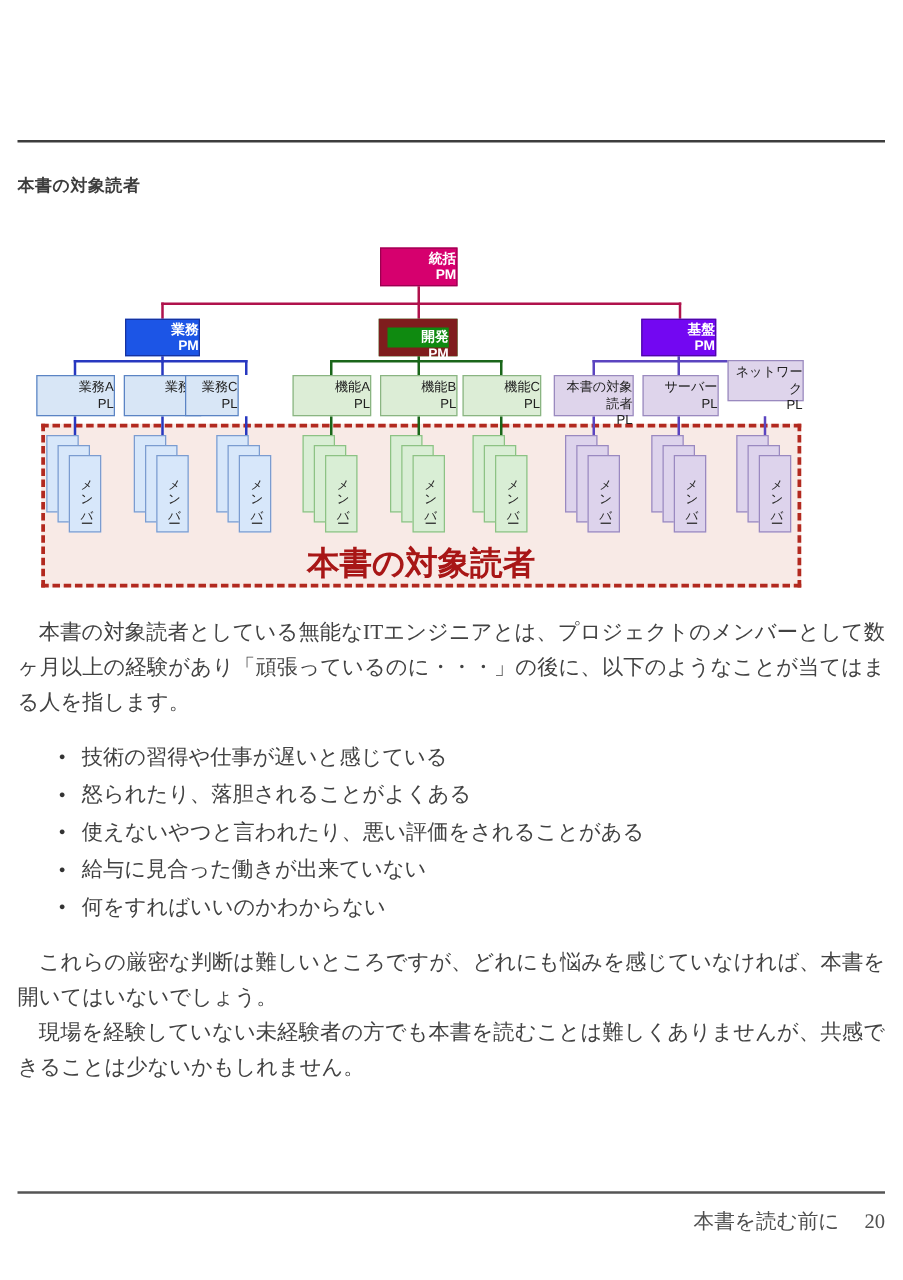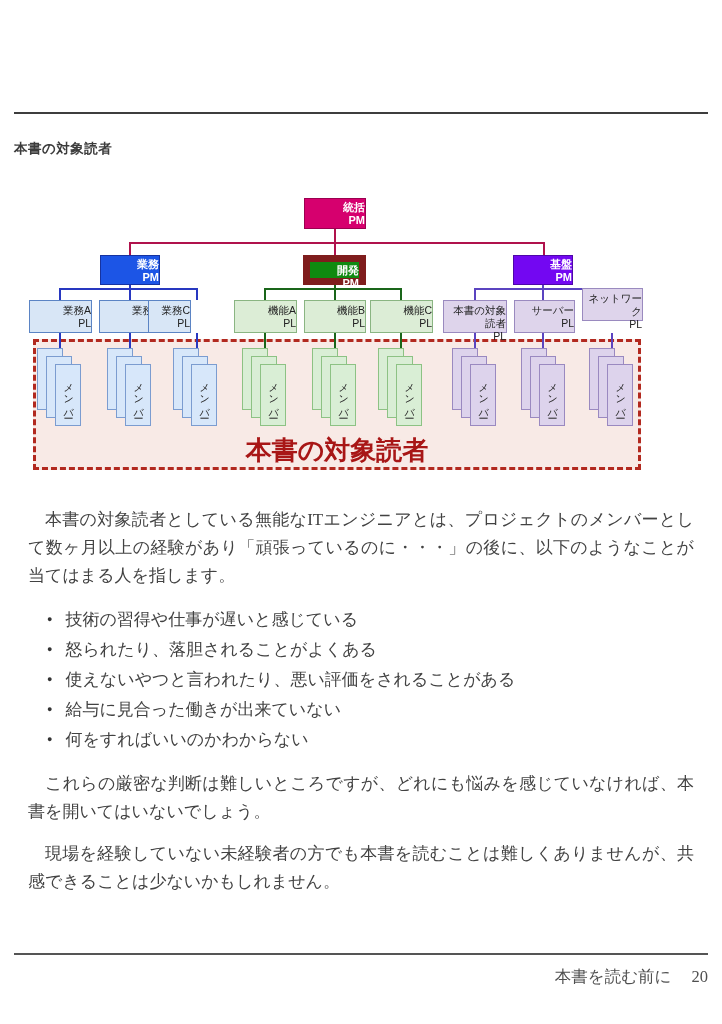--- a/index.html
+++ b/index.html
@@ -37,21 +37,21 @@
   .card.p3{left:18px;top:16px;display:flex;align-items:center;justify-content:center;}
   .stack-blue .card{background:#d7e7fa;border-color:#7b9cd0;}
   .stack-green .card{background:#d9eed5;border-color:#8dc284;}
   .stack-purple .card{background:#ddd3ec;border-color:#9a89c0;}
   .vlabel{writing-mode:vertical-rl;text-orientation:mixed;font-family:"Liberation Sans","DejaVu Sans",sans-serif;
           font-size:10px;color:#2b2b2b;letter-spacing:1px;}
 
   
   .textblock{position:absolute;left:14px;top:492px;width:694px;color:#424242;
              font-size:17px;line-height:28px;text-align:justify;}
-  .textblock p{margin:14px;text-indent:1em;}
+  .textblock p{margin:0;text-indent:1em;}
   .textblock p.follow{margin-top:14px;}
   ul.symptoms{list-style:none;margin:16px 0 14px 0;padding:0 0 0 33px;}
   ul.symptoms li{line-height:28px;}
   ul.symptoms li::before{content:"●";font-size:9px;color:#333333;margin-right:13px;
                          position:relative;top:-3px;}
 
   .footer-text{position:absolute;right:14px;top:966px;font-size:16.5px;color:#4f4f4f;}
   .footer-text .pgnum{margin-left:20px;}
 </style>
 </head>

